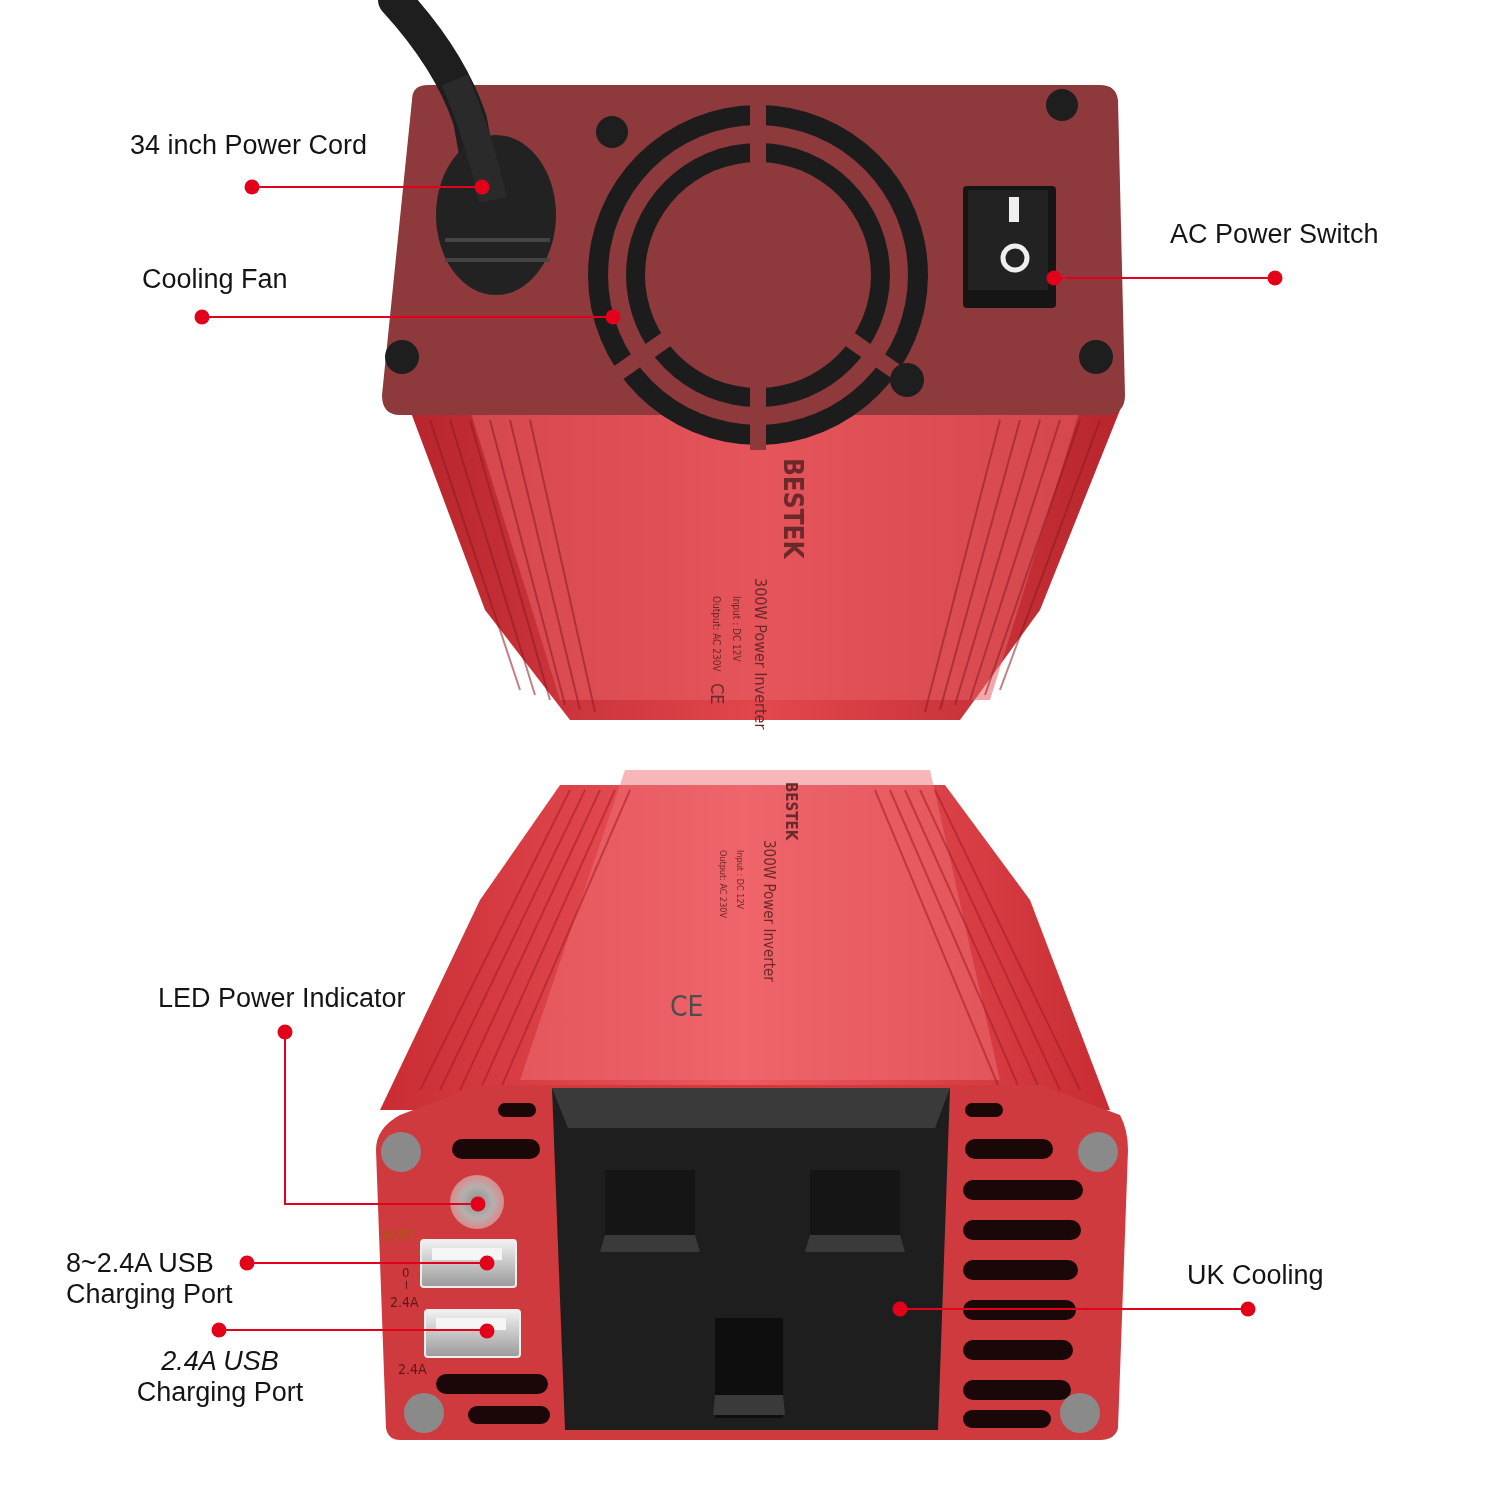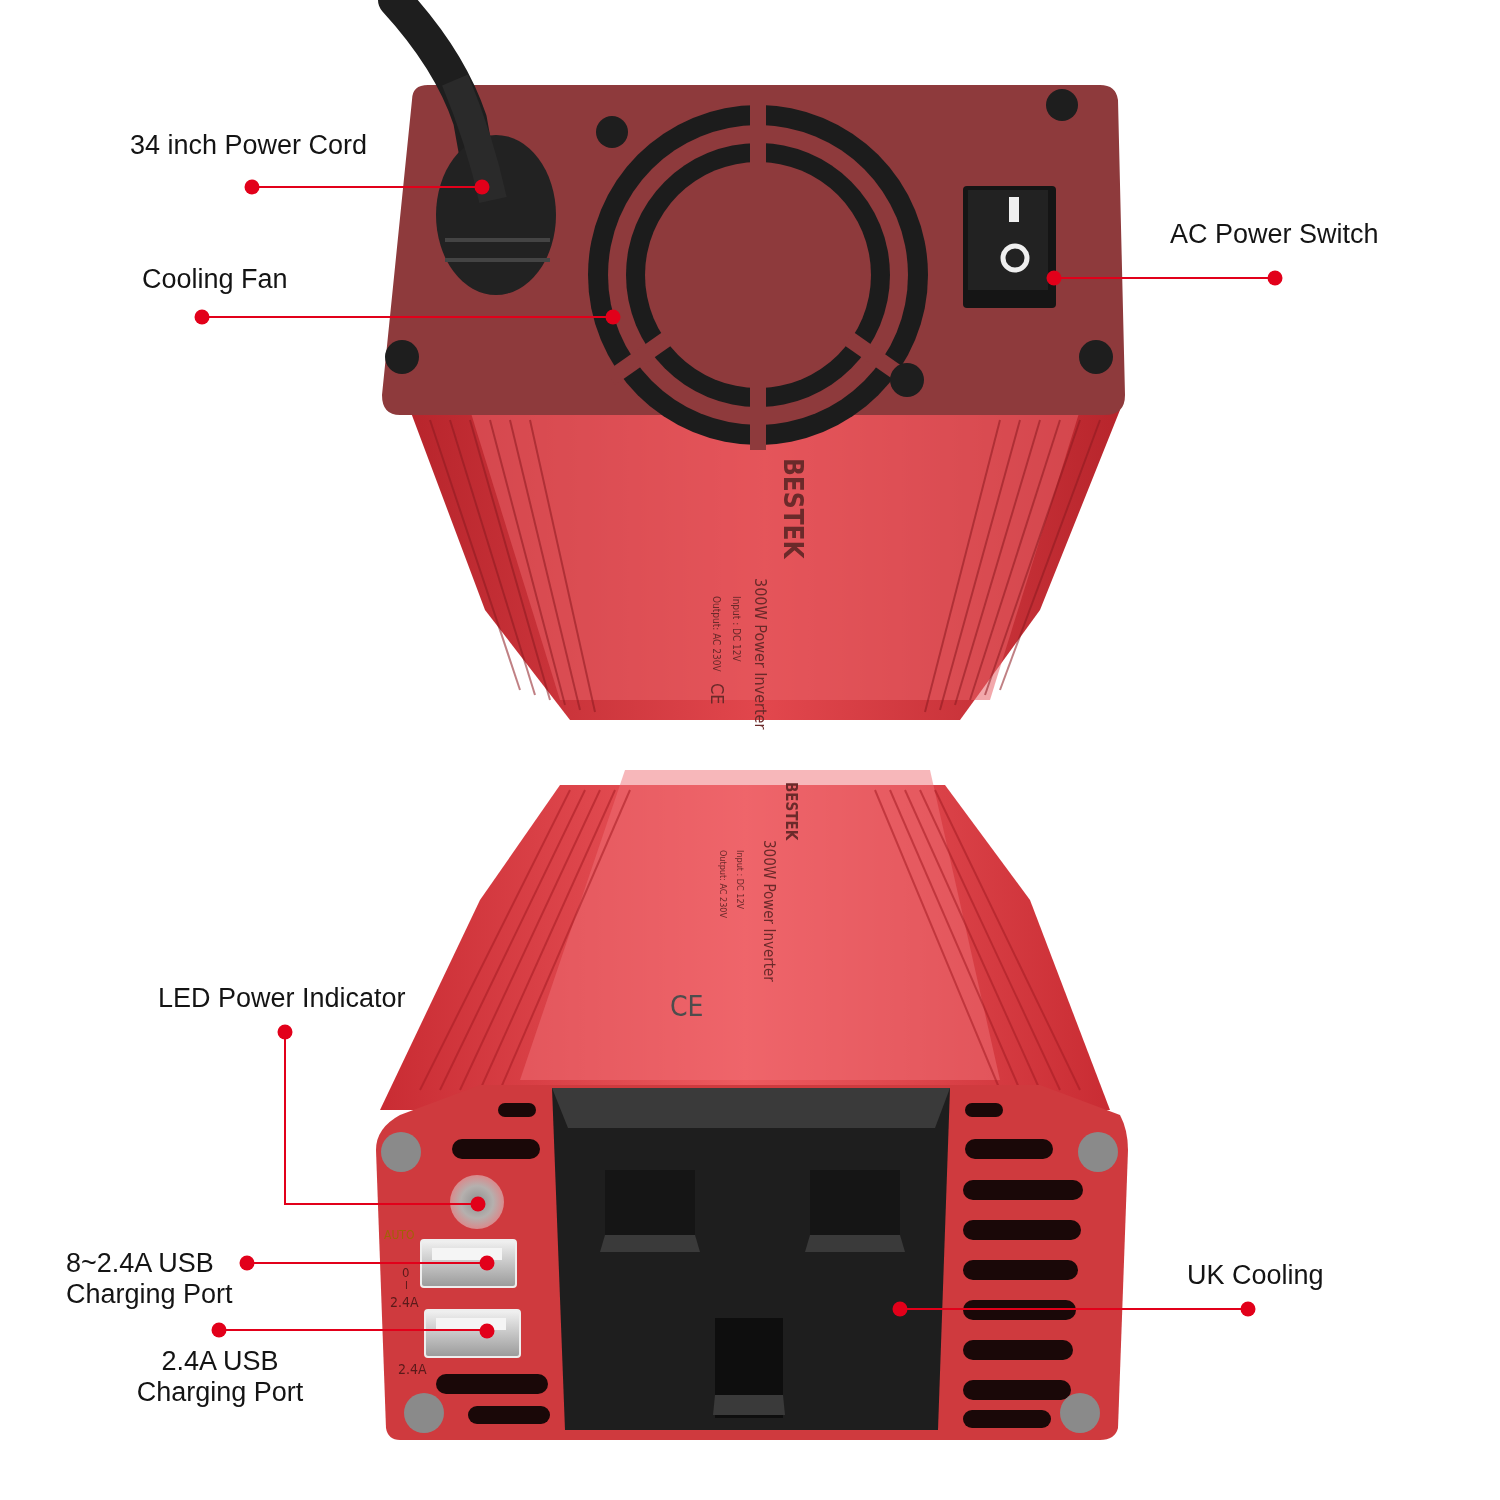--- a/index.html
+++ b/index.html
@@ -204,19 +204,19 @@
 
 <div class="label" style="left:66px; top:1248px;">8~2.4A USB</div>
 <div class="label" style="left:66px; top:1279px;">Charging Port</div>
 <div class="hline" style="left:247px; top:1262px; width:240px;"></div>
 <div class="dot" style="left:247px; top:1263px;"></div>
 <div class="dot" style="left:487px; top:1263px;"></div>
 
 <div class="hline" style="left:219px; top:1329px; width:268px;"></div>
 <div class="dot" style="left:219px; top:1330px;"></div>
 <div class="dot" style="left:487px; top:1331px;"></div>
-<div class="label center" style="left:120px; top:1346px; width:200px;">2.4A USB</div>
+<div class="label center" style="left:120px; top:1346px; width:200px;font-style:italic;">2.4A USB</div>
 <div class="label center" style="left:120px; top:1377px; width:200px;">Charging Port</div>
 
 <div class="label" style="left:1187px; top:1260px;">UK Cooling</div>
 <div class="hline" style="left:900px; top:1308px; width:348px;"></div>
 <div class="dot" style="left:900px; top:1309px;"></div>
 <div class="dot" style="left:1248px; top:1309px;"></div>
 
 </body></html>

